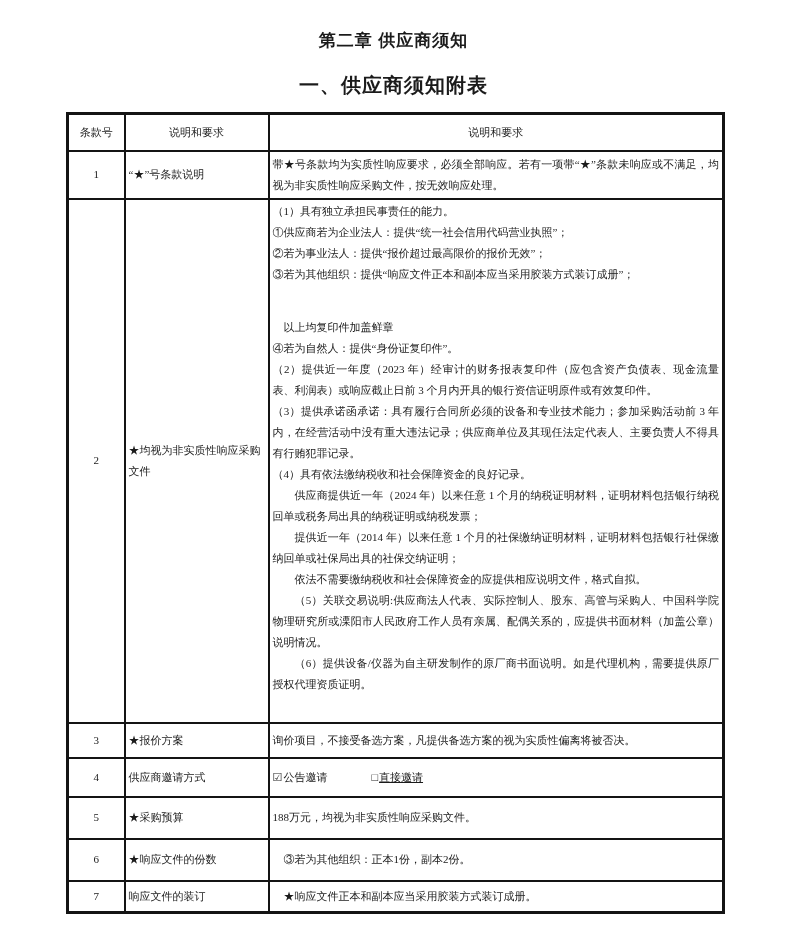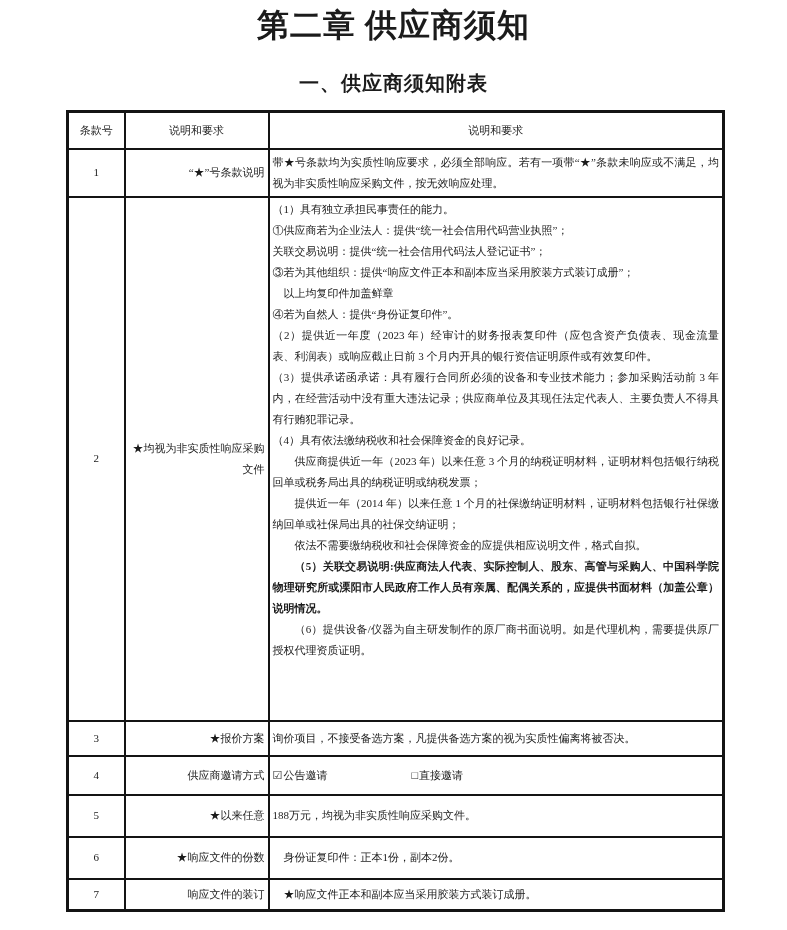--- a/index.html
+++ b/index.html
@@ -2,26 +2,26 @@
 <html><head>
 <meta charset="utf-8">
 <style>
   html,body{margin:0;padding:0;}
   body{
     width:787px;height:930px;background:#ffffff;overflow:hidden;
     font-family:"Liberation Serif","DejaVu Serif",serif;
     color:#1b1b1b;
   }
   .doc-title{
-    margin-top:8px;text-align:center;
-    font-family:Liberation Serif, serif;
-    font-weight:bold;font-size:32px;line-height:34px;letter-spacing:1px;
+    margin-top:24px;text-align:center;
+    font-family:Liberation Sans, sans-serif;
+    font-weight:bold;font-size:17px;line-height:34px;letter-spacing:1px;
   }
   .doc-subtitle{
-    margin-top:27px;text-align:center;
+    margin-top:13px;text-align:center;
     font-family:"Liberation Sans","DejaVu Sans",sans-serif;
     font-weight:bold;font-size:20px;line-height:28px;letter-spacing:1px;
   }
   table.notice{
     border-collapse:collapse;table-layout:fixed;
     width:656px;margin:13px 0 0 66px;
     border:3px solid #141414;
   }
   table.notice th, table.notice td{
     border:2px solid #141414;
@@ -29,27 +29,27 @@
     font-size:11px;line-height:21px;
     font-weight:normal;
     vertical-align:middle;
     overflow:hidden;
   }
   col.c1{width:57px;}
   col.c2{width:144px;}
   col.c3{width:455px;}
   th{text-align:center;}
   td.c-no{text-align:center;}
-  td.c-name{text-align:right;line-height:22px;}
+  td.c-name{text-align:left;line-height:22px;}
   td.c-content{text-align:justify;}
   td.c-content.top{vertical-align:top;}
   .para{text-align:justify;margin:0;}
   .cb-group{display:inline-block;white-space:nowrap;}
   .cb{display:inline-block;}
-  .cb + .cb{margin-left:84px;}
+  .cb + .cb{margin-left:44px;text-decoration:underline;}
   .cb-glyph{display:inline-block;margin-right:1px;}
 </style>
 </head>
 <body>
 
 <div class="doc-title">第二章 供应商须知</div>
 <div class="doc-subtitle">一、供应商须知附表</div>
 
 <table class="notice">
   <colgroup>
@@ -71,58 +71,58 @@
         <td class="c-content">
           <div class="para">带★号条款均为实质性响应要求，必须全部响应。若有一项带“★”条款未响应或不满足，均视为非实质性响应采购文件，按无效响应处理。</div>
         </td>
       </tr>
       <tr style="height: 524px;">
         <td class="c-no">2</td>
         <td class="c-name">★均视为非实质性响应采购文件</td>
         <td class="c-content top">
           <div class="para">（1）具有独立承担民事责任的能力。</div>
           <div class="para">①供应商若为企业法人：提供“统一社会信用代码营业执照”；</div>
-          <div class="para">关联交易说明：提供“统一社会信用代码法人登记证书”；</div>
+          <div class="para">②若为事业法人：提供“报价超过最高限价的报价无效”；</div>
           <div class="para">③若为其他组织：提供“响应文件正本和副本应当采用胶装方式装订成册”；</div>
-          <div class="para" style="text-indent: 1em;">以上均复印件加盖鲜章</div>
+          <div class="para" style="text-indent: 1em; margin-top: 32px;">以上均复印件加盖鲜章</div>
           <div class="para">④若为自然人：提供“身份证复印件”。</div>
           <div class="para">（2）提供近一年度（2023 年）经审计的财务报表复印件（应包含资产负债表、现金流量表、利润表）或响应截止日前 3 个月内开具的银行资信证明原件或有效复印件。</div>
           <div class="para">（3）提供承诺函承诺：具有履行合同所必须的设备和专业技术能力；参加采购活动前 3 年内，在经营活动中没有重大违法记录；供应商单位及其现任法定代表人、主要负责人不得具有行贿犯罪记录。</div>
           <div class="para">（4）具有依法缴纳税收和社会保障资金的良好记录。</div>
-          <div class="para" style="text-indent: 2em;">供应商提供近一年（2023 年）以来任意 3 个月的纳税证明材料，证明材料包括银行纳税回单或税务局出具的纳税证明或纳税发票；</div>
+          <div class="para" style="text-indent: 2em;">供应商提供近一年（2024 年）以来任意 1 个月的纳税证明材料，证明材料包括银行纳税回单或税务局出具的纳税证明或纳税发票；</div>
           <div class="para" style="text-indent: 2em;">提供近一年（2014 年）以来任意 1 个月的社保缴纳证明材料，证明材料包括银行社保缴纳回单或社保局出具的社保交纳证明；</div>
           <div class="para" style="text-indent: 2em;">依法不需要缴纳税收和社会保障资金的应提供相应说明文件，格式自拟。</div>
-          <div class="para" style="text-indent: 2em; font-weight: bold;">（5）关联交易说明:供应商法人代表、实际控制人、股东、高管与采购人、中国科学院物理研究所或溧阳市人民政府工作人员有亲属、配偶关系的，应提供书面材料（加盖公章）说明情况。</div>
+          <div class="para" style="text-indent: 2em;">（5）关联交易说明:供应商法人代表、实际控制人、股东、高管与采购人、中国科学院物理研究所或溧阳市人民政府工作人员有亲属、配偶关系的，应提供书面材料（加盖公章）说明情况。</div>
           <div class="para" style="text-indent: 2em;">（6）提供设备/仪器为自主研发制作的原厂商书面说明。如是代理机构，需要提供原厂授权代理资质证明。</div>
         </td>
       </tr>
       <tr style="height: 35px;">
         <td class="c-no">3</td>
         <td class="c-name">★报价方案</td>
         <td class="c-content">
           <div class="para">询价项目，不接受备选方案，凡提供备选方案的视为实质性偏离将被否决。</div>
         </td>
       </tr>
       <tr style="height: 39px;">
         <td class="c-no">4</td>
         <td class="c-name">供应商邀请方式</td>
         <td class="c-content"><span class="cb-group"><span class="cb"><span class="cb-glyph">☑</span><span>公告邀请</span></span><span class="cb"><span class="cb-glyph">□</span><span>直接邀请</span></span></span></td>
       </tr>
       <tr style="height: 42px;">
         <td class="c-no">5</td>
-        <td class="c-name">★以来任意</td>
+        <td class="c-name">★采购预算</td>
         <td class="c-content">
           <div class="para">188万元，均视为非实质性响应采购文件。</div>
         </td>
       </tr>
       <tr style="height: 42px;">
         <td class="c-no">6</td>
         <td class="c-name">★响应文件的份数</td>
         <td class="c-content">
-          <div class="para" style="text-indent: 1em;">身份证复印件：正本1份，副本2份。</div>
+          <div class="para" style="text-indent: 1em;">③若为其他组织：正本1份，副本2份。</div>
         </td>
       </tr>
       <tr style="height: 32px;">
         <td class="c-no">7</td>
         <td class="c-name">响应文件的装订</td>
         <td class="c-content">
           <div class="para" style="text-indent: 1em;">★响应文件正本和副本应当采用胶装方式装订成册。</div>
         </td>
       </tr>
     </tbody>

